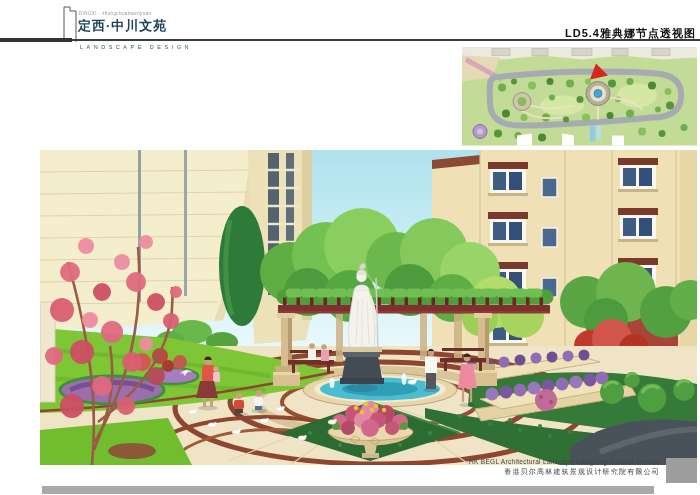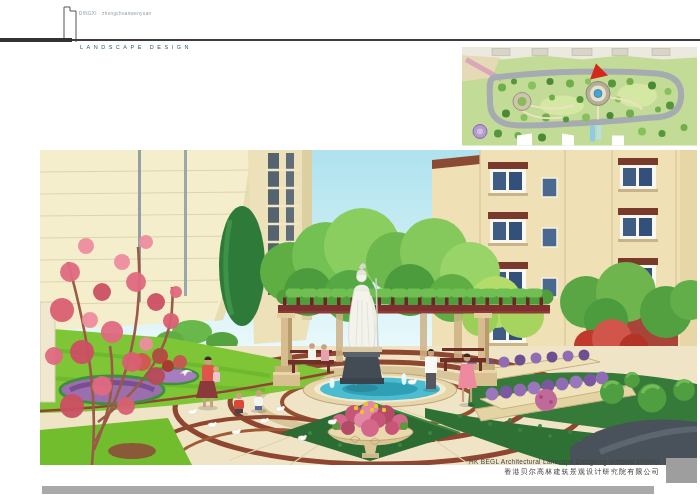--- a/index.html
+++ b/index.html
@@ -22,23 +22,25 @@
 </style>
 </head>
 <body>
 
 <div class="board">
 
   <svg class="abs" style="left:60px;top:5px" width="18" height="37" viewBox="0 0 18 37">
     <path d="M16,37 V6 H10 V2 H4 V37" fill="none" stroke="#555" stroke-width="1"></path>
   </svg>
   <div class="abs tagline">DINGXI · zhongchuanwenyuan</div>
+  <div class="abs proj-title">定西·中川文苑</div>
   <div class="abs rule"></div>
   <div class="abs rule-thick"></div>
   <div class="abs subtitle">LANDSCAPE DESIGN</div>
+  <div class="abs sheet-title">LD5.4雅典娜节点透视图</div>
 
   <svg class="abs inset" viewBox="0 0 235 98">
     <rect width="235" height="98" fill="#c2db96"></rect>
     <path d="M0,0 H235 V10 L200,12 L160,8 L120,12 L80,8 L40,12 L0,8 Z" fill="#eceadf"></path>
     <g fill="#d8d5c8" stroke="#b0ada0" stroke-width="0.5">
       <rect x="30" y="1" width="18" height="7"></rect>
         <rect x="70" y="1" width="16" height="7"></rect>
       <rect x="110" y="1" width="20" height="7"></rect>
         <rect x="150" y="1" width="16" height="7"></rect>
       <rect x="190" y="1" width="18" height="7"></rect>

